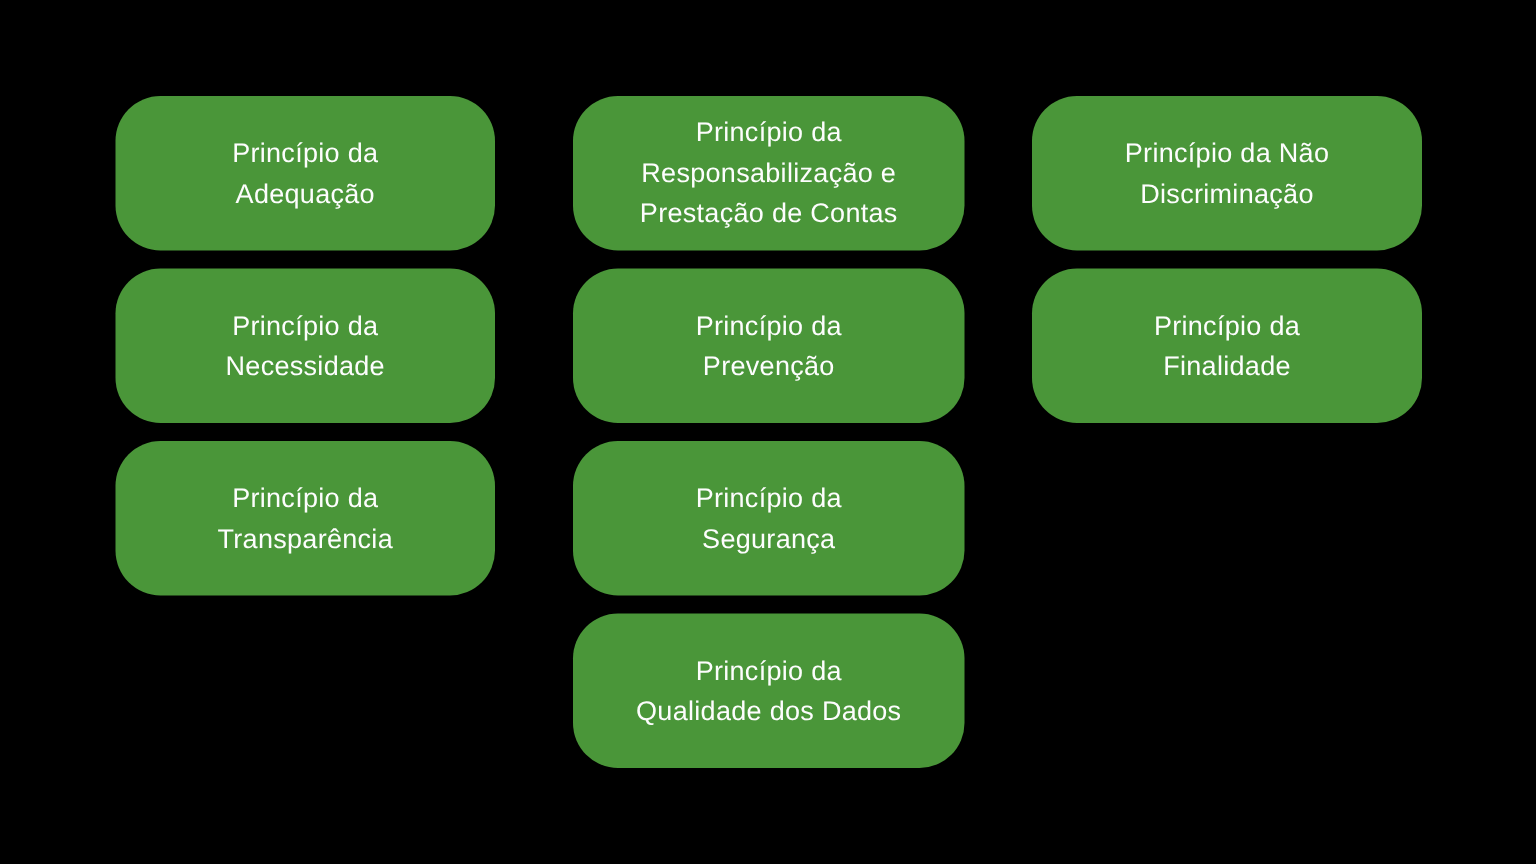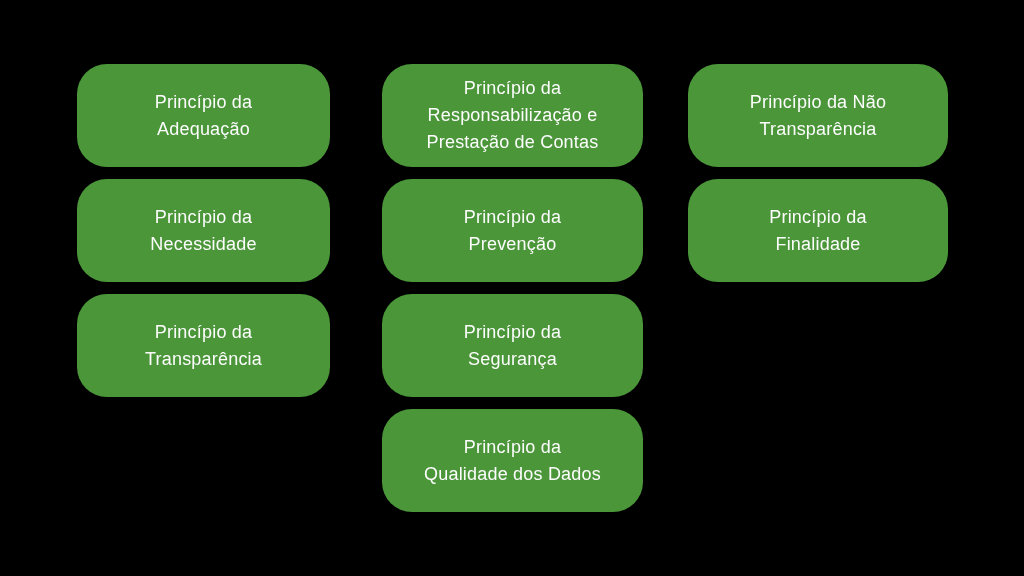--- a/index.html
+++ b/index.html
@@ -56,21 +56,21 @@
   </div>
 
   <div class="box r1 c2">
     <span class="box-label">Princípio da
 Responsabilização e
 Prestação de Contas</span>
   </div>
 
   <div class="box r1 c3">
     <span class="box-label">Princípio da Não
-Transparência</span>
+Discriminação</span>
   </div>
 
   <div class="box r2 c1">
     <span class="box-label">Princípio da
 Necessidade</span>
   </div>
 
   <div class="box r2 c2">
     <span class="box-label">Princípio da
 Prevenção</span>

